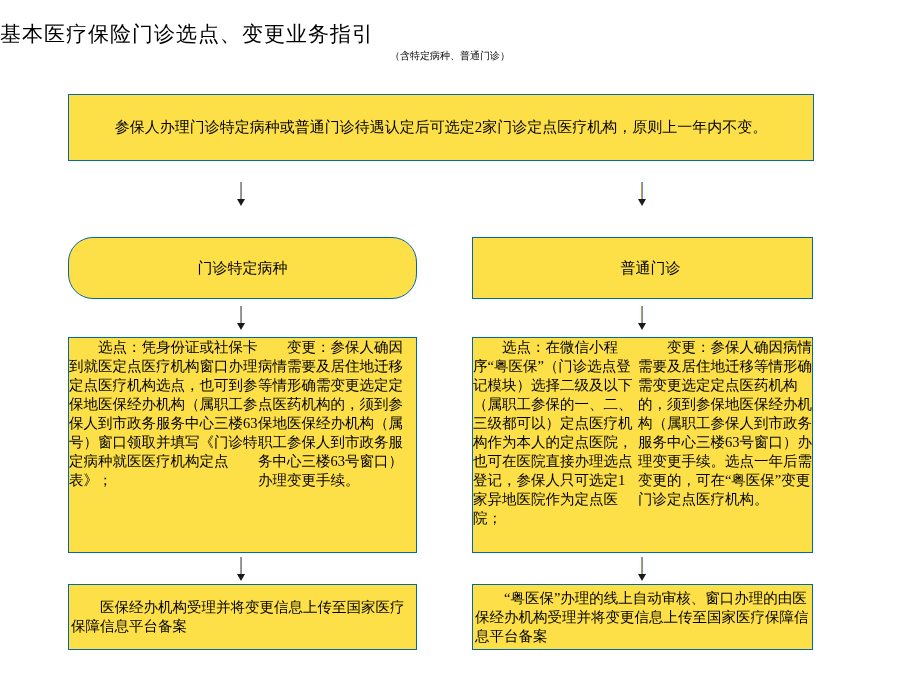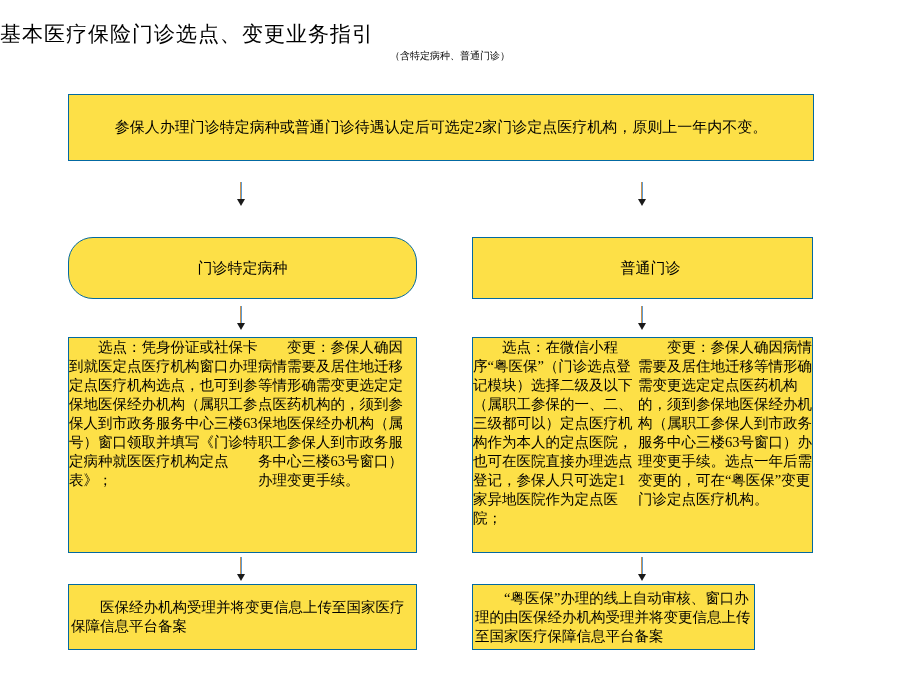--- a/index.html
+++ b/index.html
@@ -57,21 +57,21 @@
   .result-box {
     display: flex;
     flex-direction: column;
     justify-content: center;
     font-size: 14.5px;
     line-height: 19px;
     padding: 0 2px;
     text-align: left;
   }
   .result-box-left  { left: 68px;  top: 584px; width: 349px; height: 66px; justify-content: center; }
-  .result-box-right { left: 472px; top: 584px; width: 283px; height: 66px; }
+  .result-box-right { left: 472px; top: 584px; width: 341px; height: 66px; }
   .result-box p { margin: 0; text-indent: 2em; }
 
   .arrow {
     position: absolute;
     width: 10px;
     height: 24px;
   }
   .arrow .shaft {
     position: absolute;
     left: 4px; top: 0;

